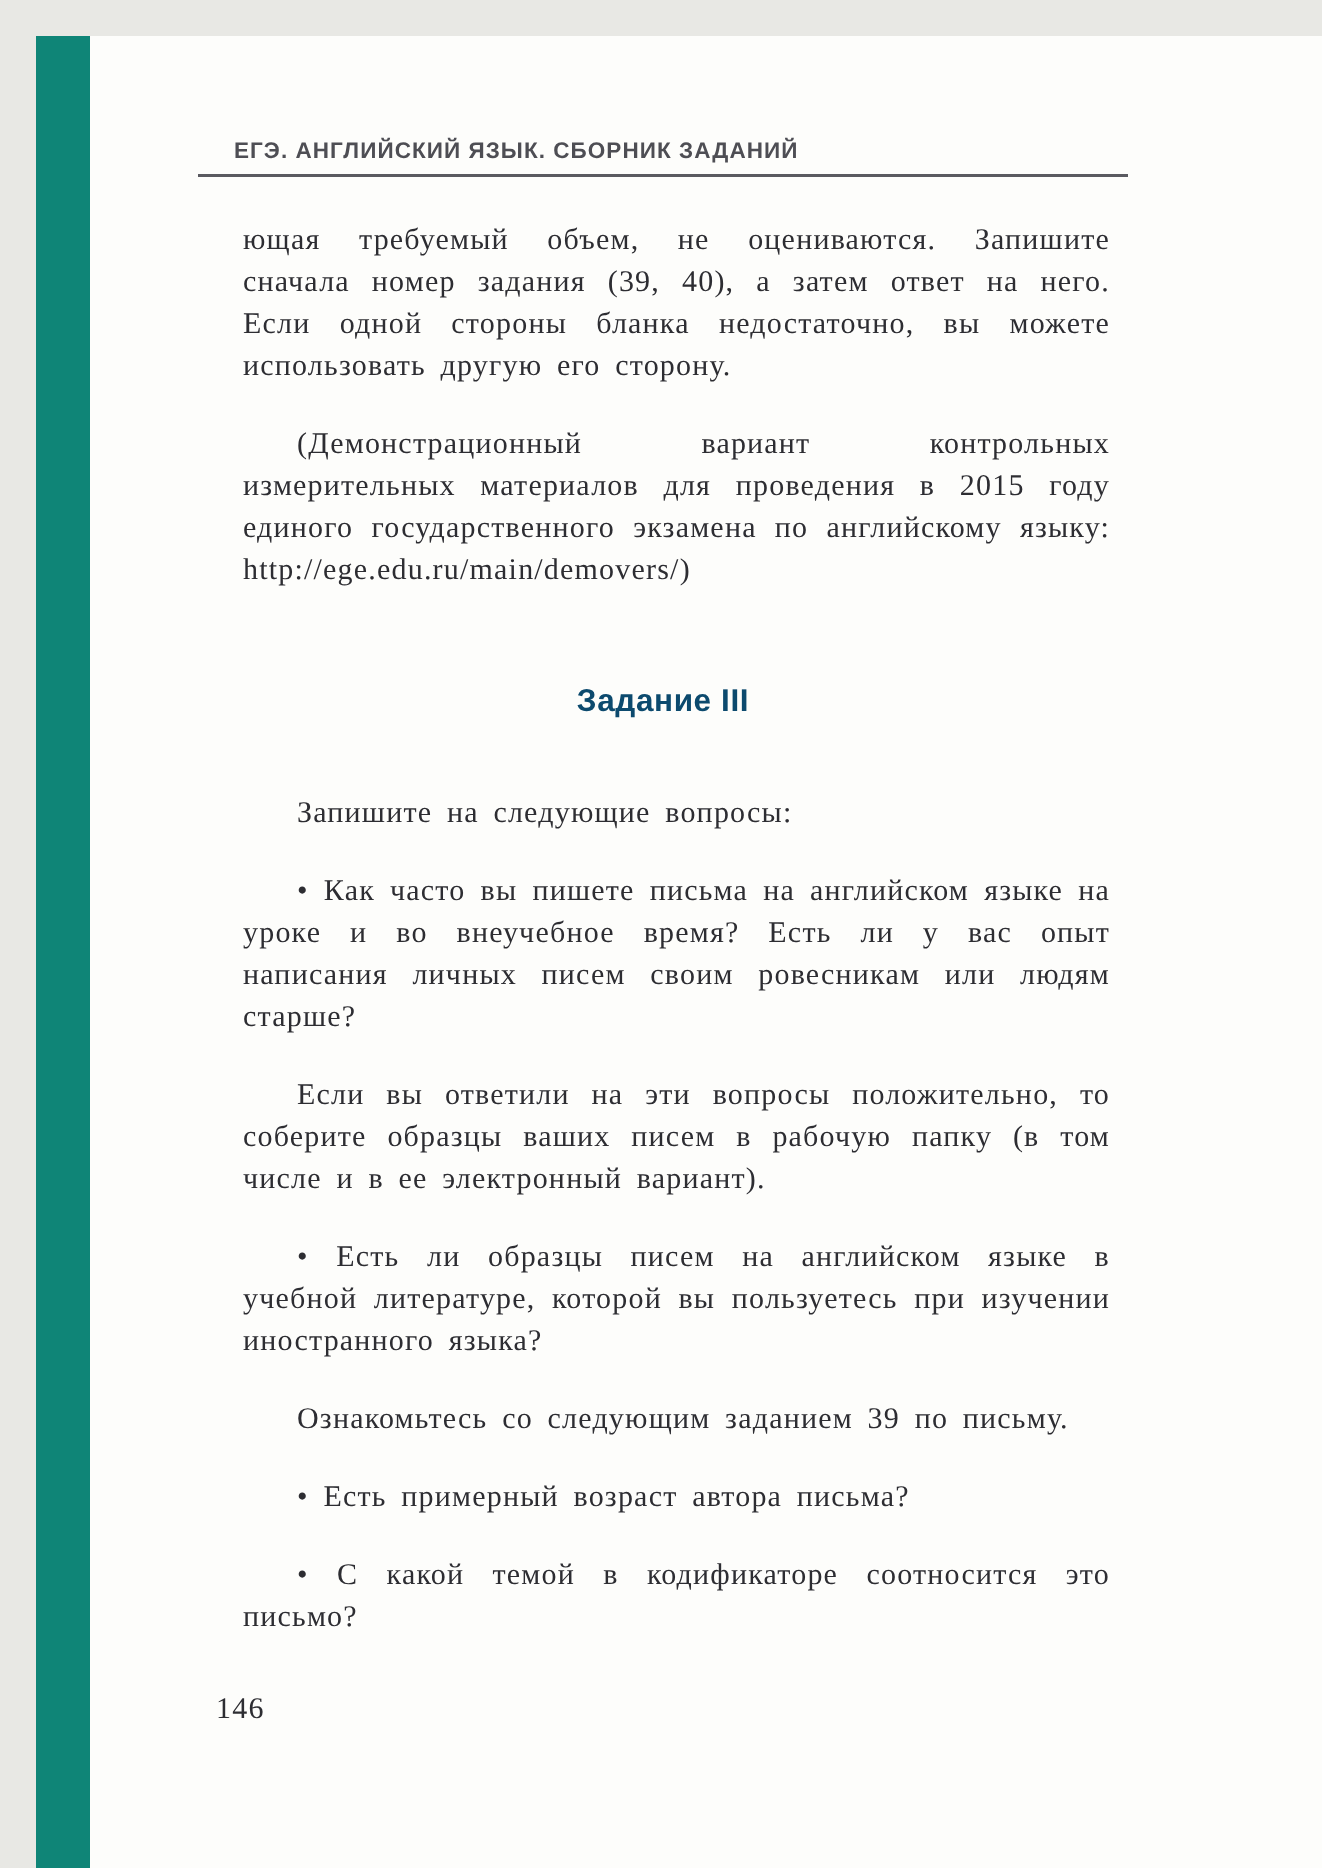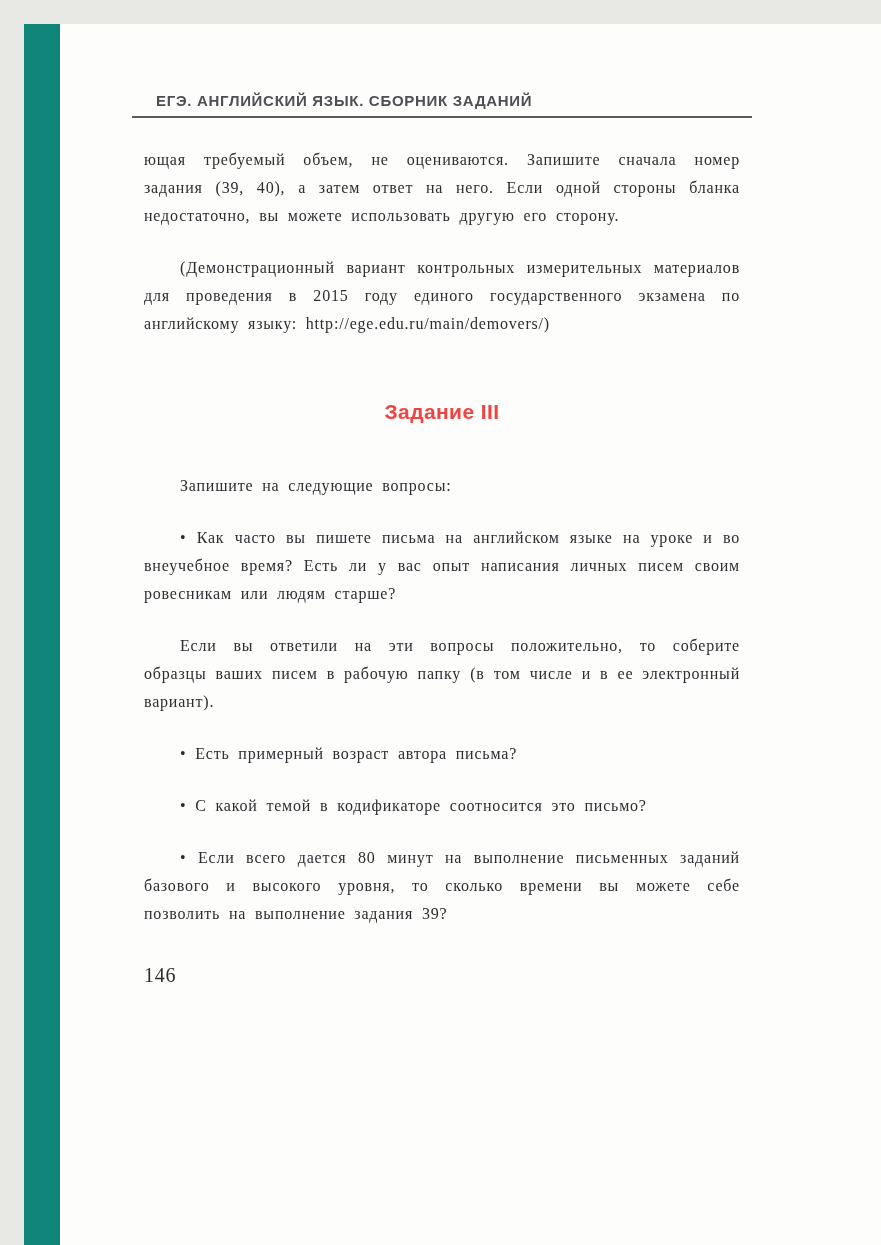--- a/index.html
+++ b/index.html
@@ -38,33 +38,34 @@
     font-family: "Liberation Sans", "DejaVu Sans", sans-serif;
     font-size: 15px;
     font-weight: bold;
     letter-spacing: 0.7px;
     color: var(--header_text, #4e4e54);
     padding-bottom: 7px;
     border-bottom: 2px solid #5a5a60;
     margin-bottom: 16px;
   }
   p.body {
-    font-size: 16px;
+    font-size: 20px;
     line-height: 28px;
     text-align: justify;
     letter-spacing: 0.8px;
     word-spacing: 4px;
+    margin-left: 18px;
   }
   p.ind { text-indent: 36px; }
   h2.task {
     font-family: "Liberation Sans", "DejaVu Sans", sans-serif;
     font-size: 21px;
     font-weight: bold;
     text-align: center;
-    color: #ef4444;
+    color: #0c4a6e;
     letter-spacing: 0.4px;
     margin-top: 38px;
     margin-bottom: 24px;
   }
   .page-num {
     font-size: 20px;
     letter-spacing: 0.8px;
     margin-top: 12px;
   }
 </style>
@@ -82,22 +83,23 @@
     </div>
 
     <p class="body">ющая требуемый объем, не оцениваются. Запишите сначала номер задания (39, 40), а затем ответ на него. Если одной стороны бланка недостаточно, вы можете использовать другую его сторону.</p>
     <p class="body ind">(Демонстрационный вариант контрольных измерительных материалов для проведения в 2015 году единого государственного экзамена по английскому языку: http://ege.edu.ru/main/demovers/)</p>
 
     <h2 class="task">Задание III</h2>
 
     <p class="body ind">Запишите на следующие вопросы:</p>
     <p class="body ind">• Как часто вы пишете письма на английском языке на уроке и во внеучебное время? Есть ли у вас опыт написания личных писем своим ровесникам или людям старше?</p>
     <p class="body ind">Если вы ответили на эти вопросы положительно, то соберите образцы ваших писем в рабочую папку (в том числе и в ее электронный вариант).</p>
+    <p class="body ind">• Есть ли образцы писем на английском языке в учебной литературе, которой вы пользуетесь при изучении иностранного языка?</p>
 
 
+    <p class="body ind">Ознакомьтесь со следующим заданием 39 по письму.</p>
     <p class="body ind">• Есть примерный возраст автора письма?</p>
     <p class="body ind">• С какой темой в кодификаторе соотносится это письмо?</p>
-    <p class="body ind">• Если всего дается 80 минут на выполнение письменных заданий базового и высокого уровня, то сколько времени вы можете себе позволить на выполнение задания 39?</p>
 
     <p class="page-num">146</p>
 
   </div>
 </div>
 
 </body></html>

